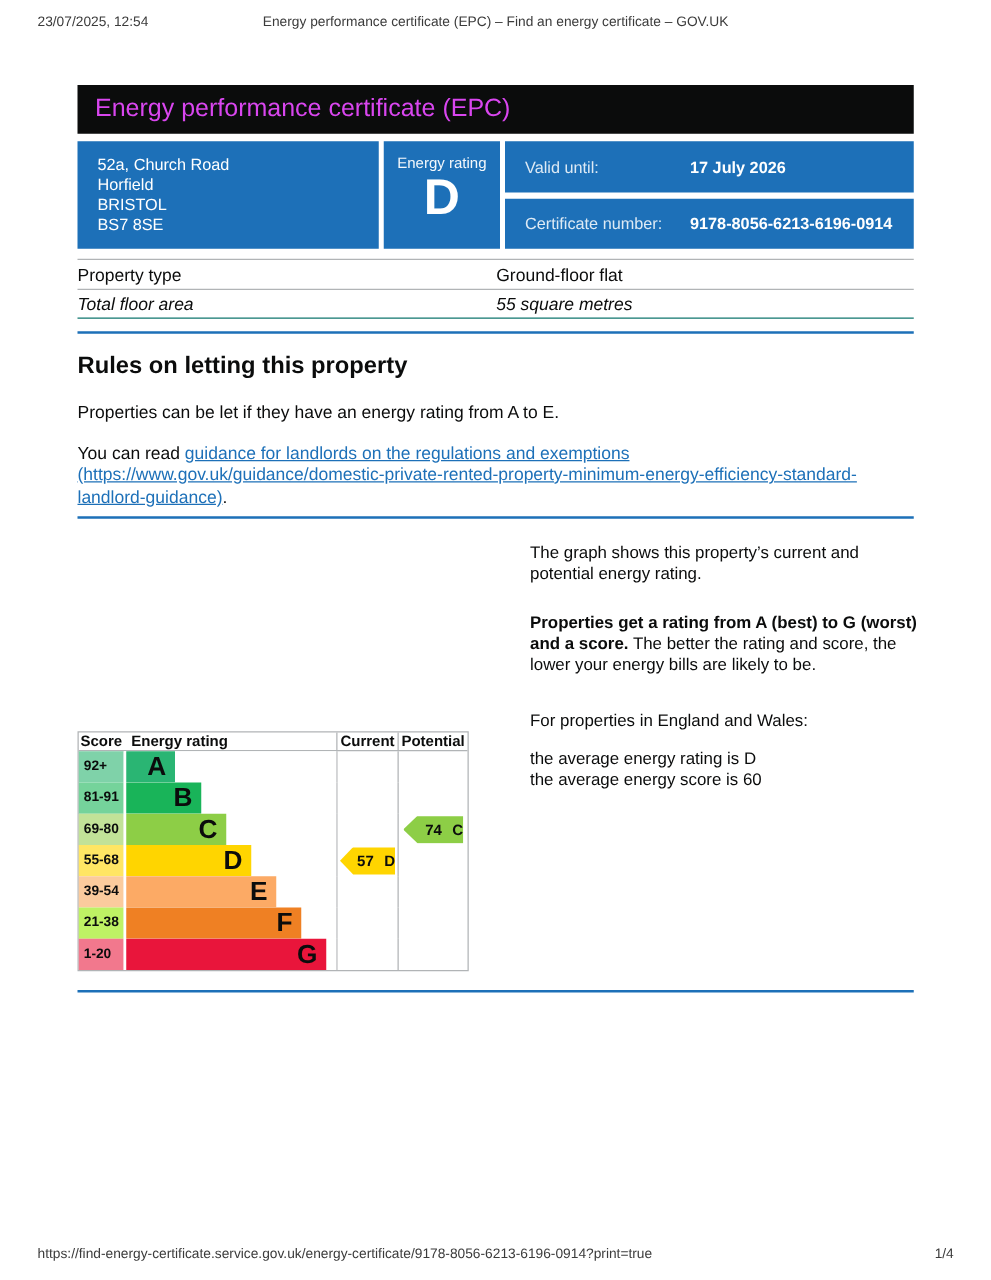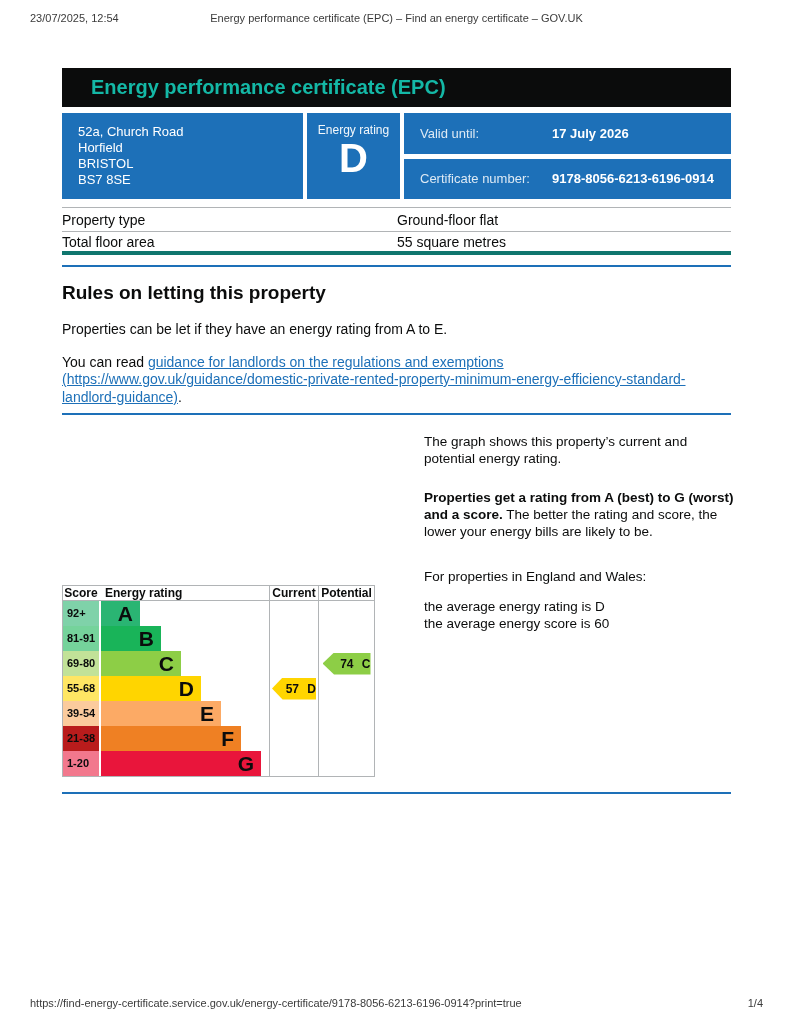--- a/index.html
+++ b/index.html
@@ -12,40 +12,40 @@
                   font-size:11px; color:#3b3b3b; }
   .print-header .dt { position:absolute; left:0; top:0; }
   .print-header .ttl { position:absolute; left:0; right:0; top:0; text-align:center; }
   .print-footer { position:absolute; top:997px; left:30px; right:30px; height:16px;
                   font-size:11px; color:#3b3b3b; }
   .print-footer .url { position:absolute; left:0; top:0; }
   .print-footer .pg { position:absolute; right:0; top:0; }
 
   
   .banner { position:absolute; top:68px; left:62px; width:669px; height:39px;
-            background:#0b0c0c; color:#14b8a6; font-size:20px; font-weight:bold;
-            line-height:39px; padding-left:29px; }
+            background:#0b0c0c; color:#d946ef; font-size:20px; font-weight:normal;
+            line-height:39px; padding-left:14px; }
 
   
   .summary { position:absolute; top:113px; left:62px; width:669px; height:86px;
              display:flex; gap:4px; }
   .blue-box { background:#1d70b8; color:#fff; }
   .address-box { width:241px; padding:11px 16px; font-size:13px; line-height:16px; white-space:pre-line; }
   .rating-box { width:93px; text-align:center; }
   .rating-box .lbl { font-size:12px; margin-top:10px; color:rgba(255,255,255,0.95); }
   .rating-box .big { font-size:40px; font-weight:bold; line-height:42px; }
   .summary-right { flex:1; display:flex; flex-direction:column; gap:5px; }
   .summary-right .row { flex:1; display:flex; align-items:center; padding:0 16px;gap:16px; }
   .summary-right .row .lbl { width:116px; font-size:13px; color:rgba(255,255,255,0.85); }
   .summary-right .row .val { font-size:13px; font-weight:bold; }
 
   
   .prop-table { position:absolute; top:207px; left:62px; width:669px; font-size:14px; }
   .prop-row { display:flex; border-top:1px solid #b1b4b6; height:24px; align-items:center; }
-  .prop-row:last-child { border-bottom:4px solid #0f766e; }
+  .prop-row:last-child { border-bottom:1px solid #0f766e;font-style:italic; }
   .prop-row .c1 { width:335px; }
   .prop-row .c2 { flex:1; }
 
   .blue-hr { position:absolute; left:62px; width:669px; height:2px; background:#1d70b8; }
   .hr1 { top:265px; } .hr2 { top:413px; } .hr3 { top:792px; }
 
   h2.section { font-size:19px; font-weight:bold; color:#0b0c0c; }
   .body-txt { font-size:14px; line-height:17.5px; }
   a.link { color:#1d70b8; text-decoration:underline; cursor:pointer; }
 
@@ -203,21 +203,21 @@
         </div>
         <div class="chart-row">
           <div class="cell-score" style="background: rgb(251, 203, 157);">39-54</div>
           <div class="cell-bar">
             <div class="band-bar" style="width: 120px; background: rgb(252, 170, 101);">E</div>
           </div>
           <div class="cell-ptr cell-current"></div>
           <div class="cell-ptr cell-potential"></div>
         </div>
         <div class="chart-row">
-          <div class="cell-score" style="background: #b91c1c;">21-38</div>
+          <div class="cell-score" style="background: #bef264;">21-38</div>
           <div class="cell-bar">
             <div class="band-bar" style="width: 140px; background: rgb(239, 128, 35);">F</div>
           </div>
           <div class="cell-ptr cell-current"></div>
           <div class="cell-ptr cell-potential"></div>
         </div>
         <div class="chart-row">
           <div class="cell-score" style="background: rgb(242, 120, 141);">1-20</div>
           <div class="cell-bar">
             <div class="band-bar" style="width: 160px; background: rgb(233, 21, 59);">G</div>

